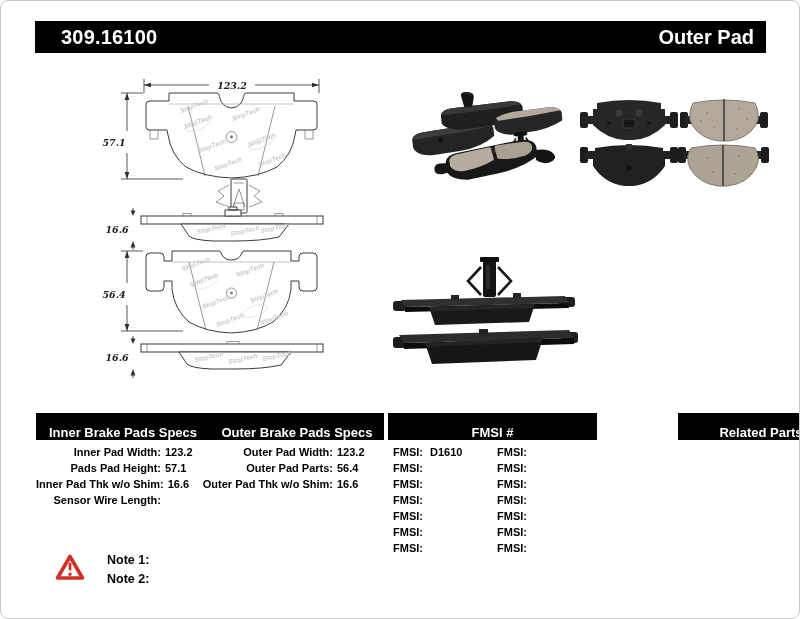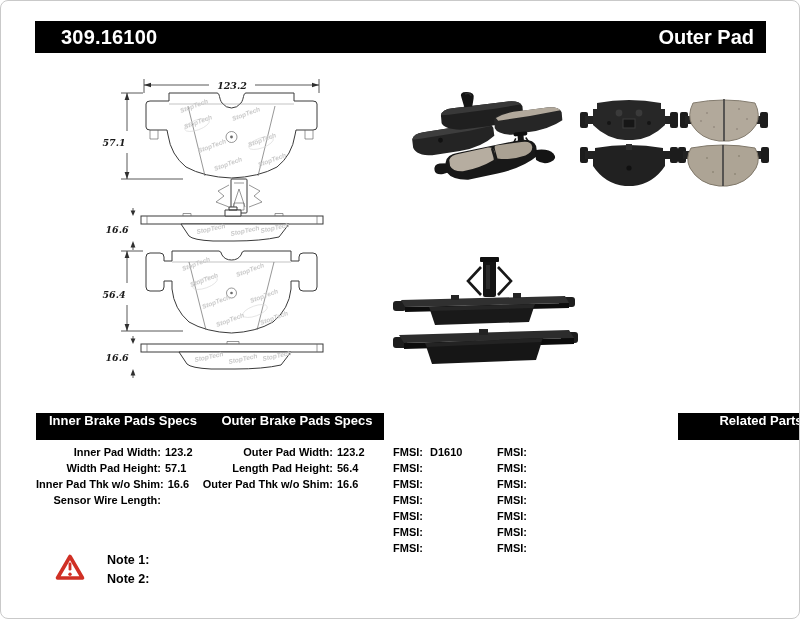--- a/index.html
+++ b/index.html
@@ -20,21 +20,21 @@
   .iline{stroke:#6a6a6a;stroke-width:.7;fill:none;}
   .faint{stroke:#9a9a9a;stroke-width:.6;fill:none;}
   .arr{fill:#2f2f2f;stroke:none;}
   .dimtxt{font-family:"DejaVu Serif",serif;font-style:italic;font-weight:bold;
           font-size:9.5px;fill:#1a1a1a;}
   .wm{font-family:"Liberation Sans",sans-serif;font-weight:bold;font-style:italic;
       font-size:6.5px;fill:#c9c9c9;}
   .wme{stroke:#d8d8d8;stroke-width:.6;fill:none;}
   
   .bar{position:absolute;top:412px;height:27px;background:#000;color:#fff;
-       font-weight:bold;font-size:13px;display:flex;align-items:flex-start;}
+       font-weight:bold;font-size:13px;display:flex;align-items:flex-end;}
   .bar-pads{left:35px;width:348px;}
   .bar-pads span{flex:1;text-align:center;}
   .bar-fmsi{left:387px;width:209px;justify-content:center;}
   .bar-related{left:629px;width:166px;justify-content:center;margin-left:48px;}
   .specblock{position:absolute;top:443px;font-size:11px;font-weight:bold;}
   .inner-specs{left:35px;width:165px;}
   .outer-specs{left:200px;width:172px;}
   .spec-row{display:flex;justify-content:flex-end;line-height:16px;white-space:nowrap;}
   .spec-row .v{width:36px;text-align:left;margin-left:4px;}
   .fmsi-block{left:390px;width:208px;}
@@ -277,48 +277,49 @@
       <rect x="86" y="0" width="9" height="6" fill="#232323"></rect>
       <polygon points="32,14 150,9 143,31 39,35" fill="#161616"></polygon>
       <polygon points="32,14 150,9 148,13 34,18" fill="#232323"></polygon>
     </g>
   </svg>
 
   <div class="bar bar-pads">
     <span>Inner Brake Pads Specs</span>
     <span>Outer Brake Pads Specs</span>
   </div>
+  <div class="bar bar-fmsi">FMSI #</div>
   <div class="bar bar-related">Related Parts</div>
 
   <div class="specblock inner-specs">
     <div class="spec-row">
         <span>Inner Pad Width:</span>
         <span class="v">123.2</span>
       </div>
     <div class="spec-row">
-        <span>Width Pad Height:</span>
+        <span>Pads Pad Height:</span>
         <span class="v">57.1</span>
       </div>
     <div class="spec-row">
         <span>Inner Pad Thk w/o Shim:</span>
         <span class="v">16.6</span>
       </div>
     <div class="spec-row">
         <span>Sensor Wire Length:</span>
         <span class="v"></span>
       </div>
   </div>
 
   <div class="specblock outer-specs">
     <div class="spec-row">
         <span>Outer Pad Width:</span>
         <span class="v">123.2</span>
       </div>
     <div class="spec-row">
-        <span>Length Pad Height:</span>
+        <span>Outer Pad Parts:</span>
         <span class="v">56.4</span>
       </div>
     <div class="spec-row">
         <span>Outer Pad Thk w/o Shim:</span>
         <span class="v">16.6</span>
       </div>
   </div>
 
   <div class="specblock fmsi-block">
     <div class="fmsi-row">

